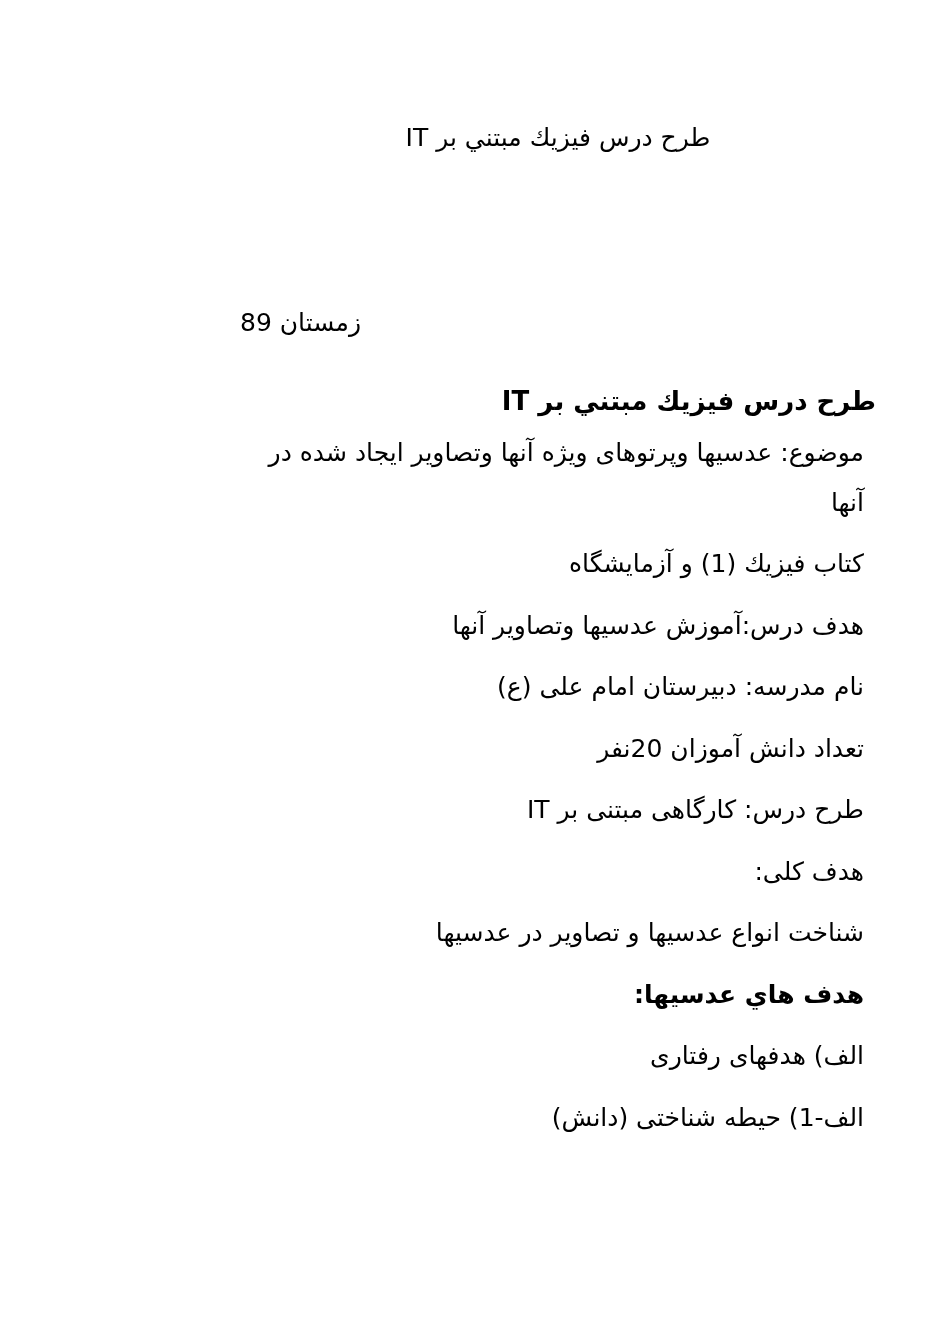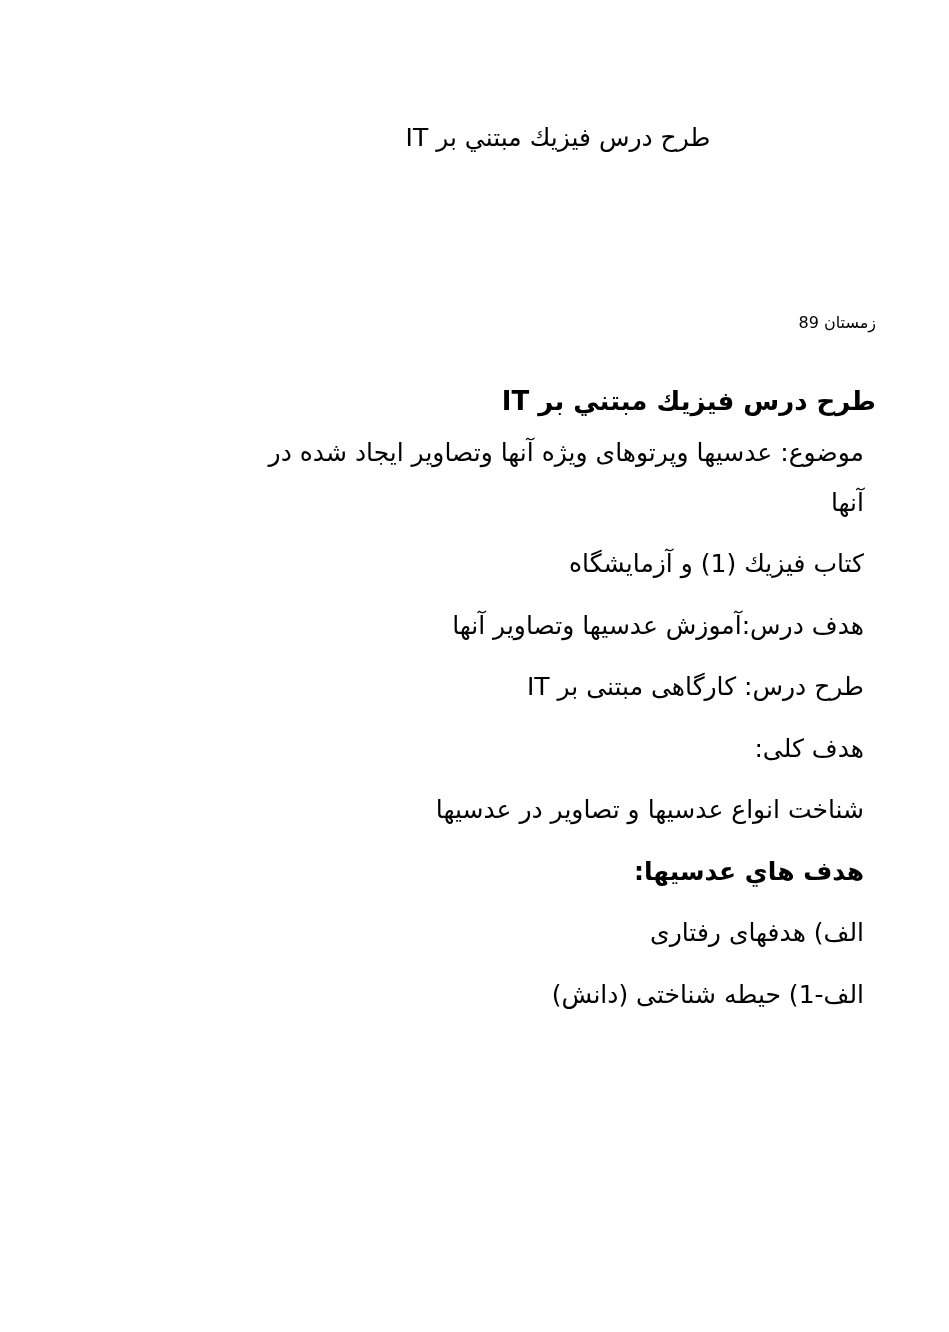--- a/index.html
+++ b/index.html
@@ -31,22 +31,22 @@
     text-align: center;
   }
   .authors p {
     margin: 0;
     font-size: 26px;
     line-height: 60px;
     font-weight: 700;
   }
   .date-line {
     margin: 155px 0 0 0;
-    text-align: right;
-    font-size: 16px;
+    text-align: left;
+    font-size: 25px;
     line-height: 30px;
     font-weight: 400;
   }
   .section-heading {
     margin: 48px 0 0 0;
     text-align: right;
     font-size: 26px;
     line-height: 30px;
     font-weight: 700;
   }
@@ -73,20 +73,22 @@
 
 
   <p class="date-line">زمستان 89</p>
 
   <p class="section-heading">طرح درس فيزيك مبتني بر IT</p>
 
   <div class="body-lines">
     <p>موضوع: عدسیها وپرتوهای ویژه آنها وتصاویر ایجاد شده در آنها</p>
     <p>کتاب فیزیك (1) و آزمایشگاه</p>
     <p>هدف درس:آموزش عدسیها وتصاویر آنها</p>
+    <p>نام مدرسه: دبیرستان امام علی (ع)</p>
+    <p>تعداد دانش آموزان 20نفر</p>
     <p>طرح درس: کارگاهی مبتنی بر IT</p>
     <p>هدف کلی:</p>
     <p>شناخت انواع عدسیها و تصاویر در عدسیها</p>
     <p class="bold">هدف هاي عدسیها:</p>
     <p>الف) هدفهای رفتاری</p>
     <p>الف-1) حیطه شناختی (دانش)</p>
   </div>
 
 </div>
 

